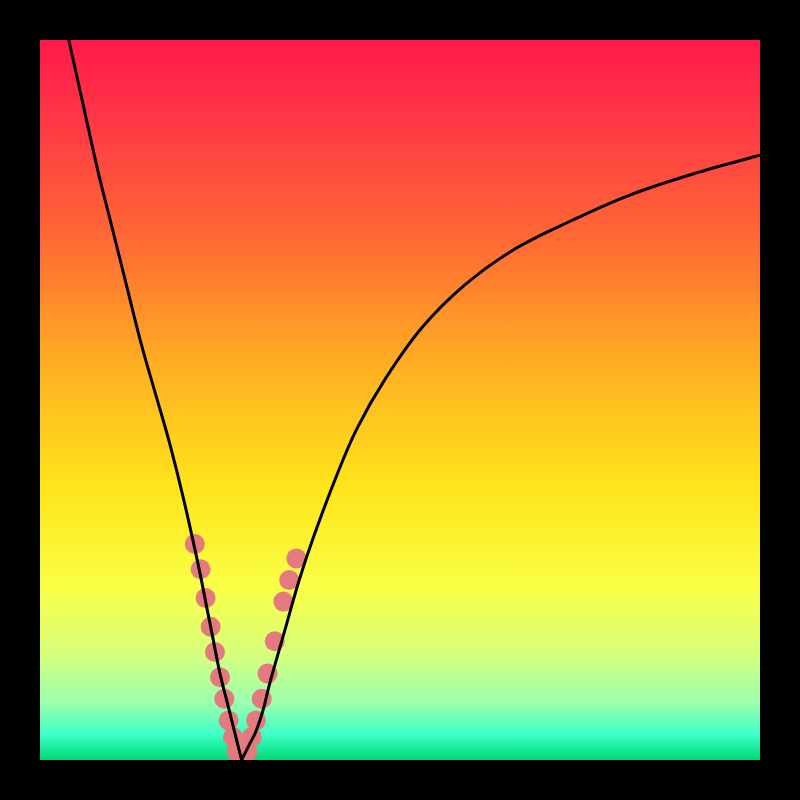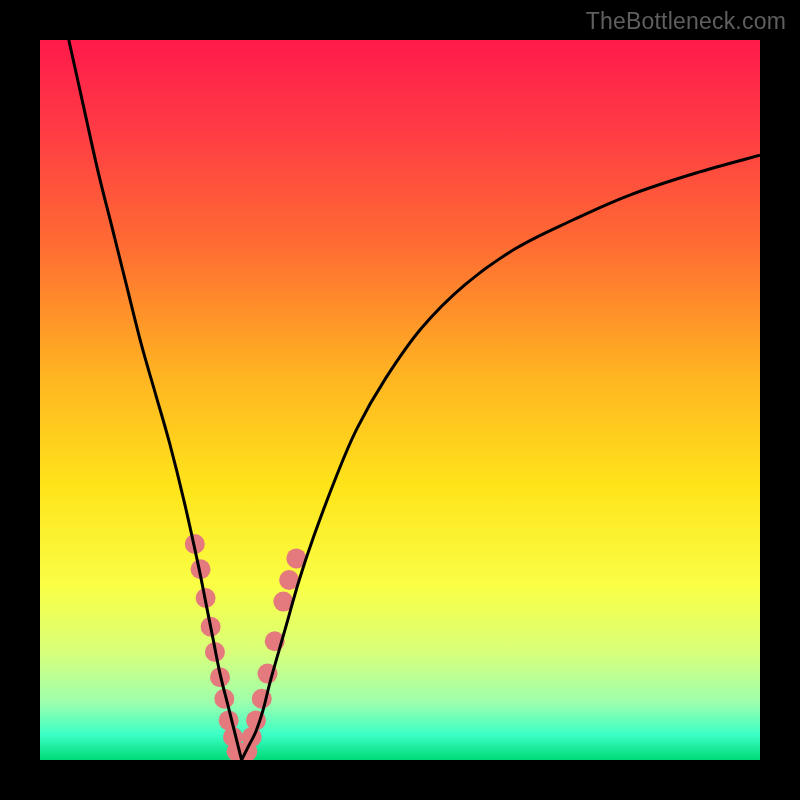--- a/index.html
+++ b/index.html
@@ -92,14 +92,13 @@
           <circle cx="234.72" cy="601.2" r="10" fill="#e47a7e"></circle>
           <circle cx="243.35999999999999" cy="561.6" r="10" fill="#e47a7e"></circle>
           <circle cx="249.12000000000003" cy="540" r="10" fill="#e47a7e"></circle>
           <circle cx="256.32000000000005" cy="518.4" r="10" fill="#e47a7e"></circle>
         </g>
       <path id="leftPath" fill="none" stroke="#000" stroke-width="3" d="M 28.8 0 C 31.392 11.66399999999999, 38.016 41.47199999999995, 43.199999999999996 64.79999999999995 C 48.38399999999999 88.12799999999996, 52.416000000000004 107.56800000000001, 57.6 129.60000000000002 C 62.784 151.63200000000003, 66.816 166.46400000000006, 72 187.20000000000005 C 77.184 207.93600000000004, 81.216 224.06399999999996, 86.39999999999999 244.79999999999995 C 91.58399999999999 265.53599999999994, 95.61600000000001 282.96000000000004, 100.80000000000001 302.40000000000003 C 105.98400000000001 321.84000000000003, 110.016 334.656, 115.2 352.8 C 120.384 370.944, 124.416 383.76, 129.6 403.2 C 134.784 422.64, 138.816 438.76800000000003, 144 460.8 C 149.184 482.832, 154.512 507.456, 158.4 525.6 C 162.288 543.744, 163.008 548.64, 165.6 561.6 C 168.19199999999998 574.5600000000001, 170.20799999999997 584.64, 172.79999999999998 597.6 C 175.392 610.5600000000001, 177.408 621.936, 180 633.6 C 182.592 645.264, 184.608 652.0319999999999, 187.20000000000002 662.4 C 189.79200000000003 672.768, 192.45600000000002 683.4240000000001, 194.4 691.2 C 196.344 698.976, 196.70400000000004 700.416, 198.00000000000003 705.6 C 199.29600000000002 710.784, 200.95200000000003 717.408, 201.60000000000002 720"></path>
       <path id="rightPath" fill="none" stroke="#000" stroke-width="3" d="M 201.60000000000002 720 C 202.89600000000002 717.408, 206.208 710.784, 208.79999999999998 705.6 C 211.39199999999997 700.416, 213.408 697.6800000000001, 216 691.2 C 218.592 684.72, 220.60799999999998 678.672, 223.2 669.6 C 225.792 660.528, 226.512 655.0559999999999, 230.4 640.8 C 234.288 626.544, 239.616 608.544, 244.8 590.4 C 249.984 572.256, 254.016 556.848, 259.2 540 C 264.384 523.152, 267.12 514.944, 273.6 496.8 C 280.08000000000004 478.656, 287.424 458.64, 295.2 439.2 C 302.976 419.76, 307.728 406.944, 316.8 388.8 C 325.872 370.656, 333.936 356.544, 345.59999999999997 338.4 C 357.26399999999995 320.256, 367.34400000000005 304.848, 381.6 288 C 395.856 271.152, 407.95199999999994 259.0559999999999, 424.79999999999995 244.79999999999995 C 441.64799999999997 230.54399999999995, 455.76000000000005 220.464, 475.20000000000005 208.8 C 494.64000000000004 197.13600000000002, 512.064 189.72, 532.8 180 C 553.536 170.28, 568.3679999999999 163.22399999999993, 590.4 154.79999999999995 C 612.432 146.37599999999998, 631.8720000000001 140.32800000000003, 655.2 133.20000000000005 C 678.528 126.07200000000006, 708.336 118.44000000000004, 720 115.20000000000005"></path>
     </svg>
   </div>
 
-  <div class="watermark">TheBottleneck.com</div>
 </div>
 
 </body></html>

